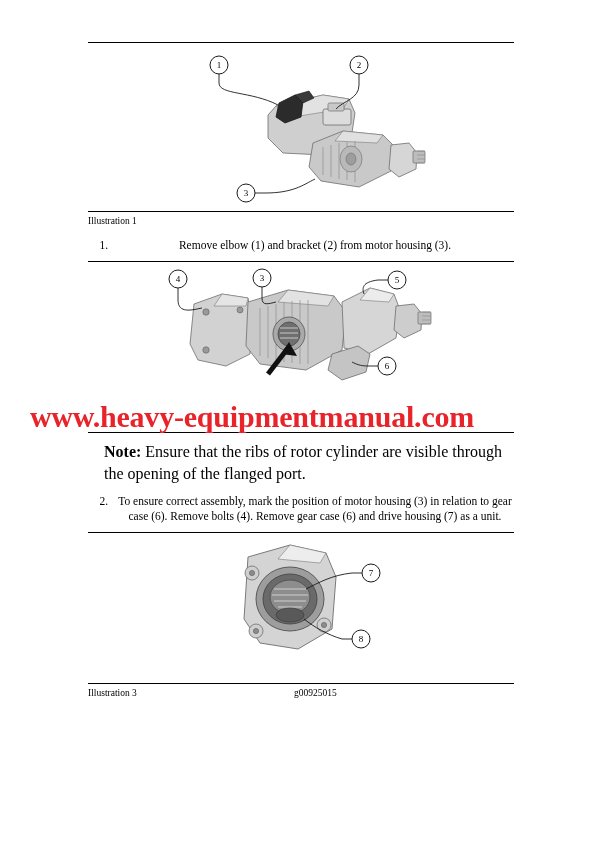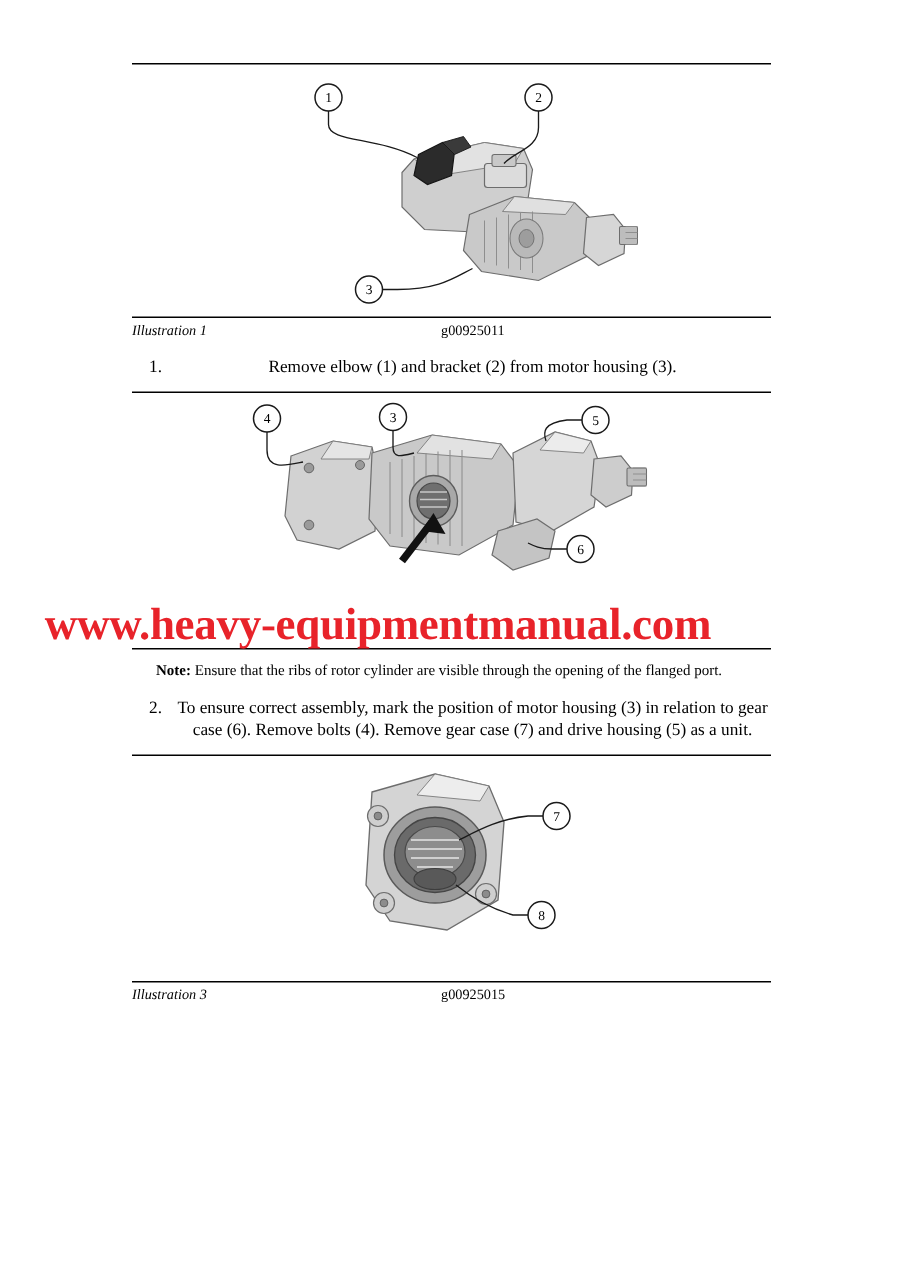--- a/index.html
+++ b/index.html
@@ -49,21 +49,20 @@
   .fig-caption {
     display: flex;
     width: 100%;
     font-size: 9.5px;
     font-family: "Liberation Serif", serif;
     padding-top: 4px;
     padding-bottom: 2px;
   }
   .fig-caption .label {
     width: 206px;
-    font-style: italic;
   }
   .fig-caption .code {
     flex: 1;
   }
 
   
   .step {
     display: flex;
     font-size: 11.5px;
     line-height: 1.33;
@@ -73,21 +72,21 @@
     width: 20px;
     text-align: right;
     padding-right: 8px;
     flex: none;
   }
   .step .txt {
     flex: 1;
     text-align: center;
   }
   .note {
-    font-size: 10px;
+    font-size: 16px;
     line-height: 1.33;
     margin: 8px 0 8px 16px;
   }
   .note b {
     font-weight: bold;
   }
 
   
   .watermark {
     position: absolute;
@@ -172,21 +171,20 @@
           <text class="calloutTxt" x="186" y="22">2</text>
 
           <path class="lead" d="M82,150 L92,150 C120,150 130,142 142,136"></path>
           <circle class="callout" cx="73" cy="150" r="9"></circle>
           <text class="calloutTxt" x="73" y="150">3</text>
         </svg>
       </div>
       <div class="fig-rule"></div>
       <div class="fig-caption">
         <span class="label">Illustration 1</span>
-        <span class="code">g00925011</span>
       </div>
     </div>
 
     <div class="step">
       <div class="num">1.</div>
       <div class="txt">Remove elbow (1) and bracket (2) from motor housing (3).</div>
     </div>
 
     <div class="figure">
       <div class="fig-rule"></div>
@@ -240,21 +238,21 @@
       </div>
       <div class="fig-rule"></div>
     </div>
 
     <div class="note">
       <b>Note:</b><span> Ensure that the ribs of rotor cylinder are visible through the opening of the flanged port.</span>
     </div>
 
     <div class="step">
       <div class="num">2.</div>
-      <div class="txt">To ensure correct assembly, mark the position of motor housing (3) in relation to gear case (6). Remove bolts (4). Remove gear case (7) and drive housing (5) as a unit.</div>
+      <div class="txt">To ensure correct assembly, mark the position of motor housing (3) in relation to gear case (6). Remove bolts (4). Remove gear case (6) and drive housing (7) as a unit.</div>
     </div>
 
     <div class="figure">
       <div class="fig-rule"></div>
       <div class="fig-art">
         <svg width="230" height="150" viewBox="0 0 230 150">
           <g>
 
             <path d="M62,24 L104,12 L140,20 L150,44 L146,96 L112,116 L74,110 L58,86 Z" fill="#d4d4d4" stroke="#6d6d6d" stroke-width="0.9"></path>
             <path d="M104,12 L140,20 L134,30 L92,26 Z" fill="#ededed" stroke="#7a7a7a" stroke-width="0.6"></path>

